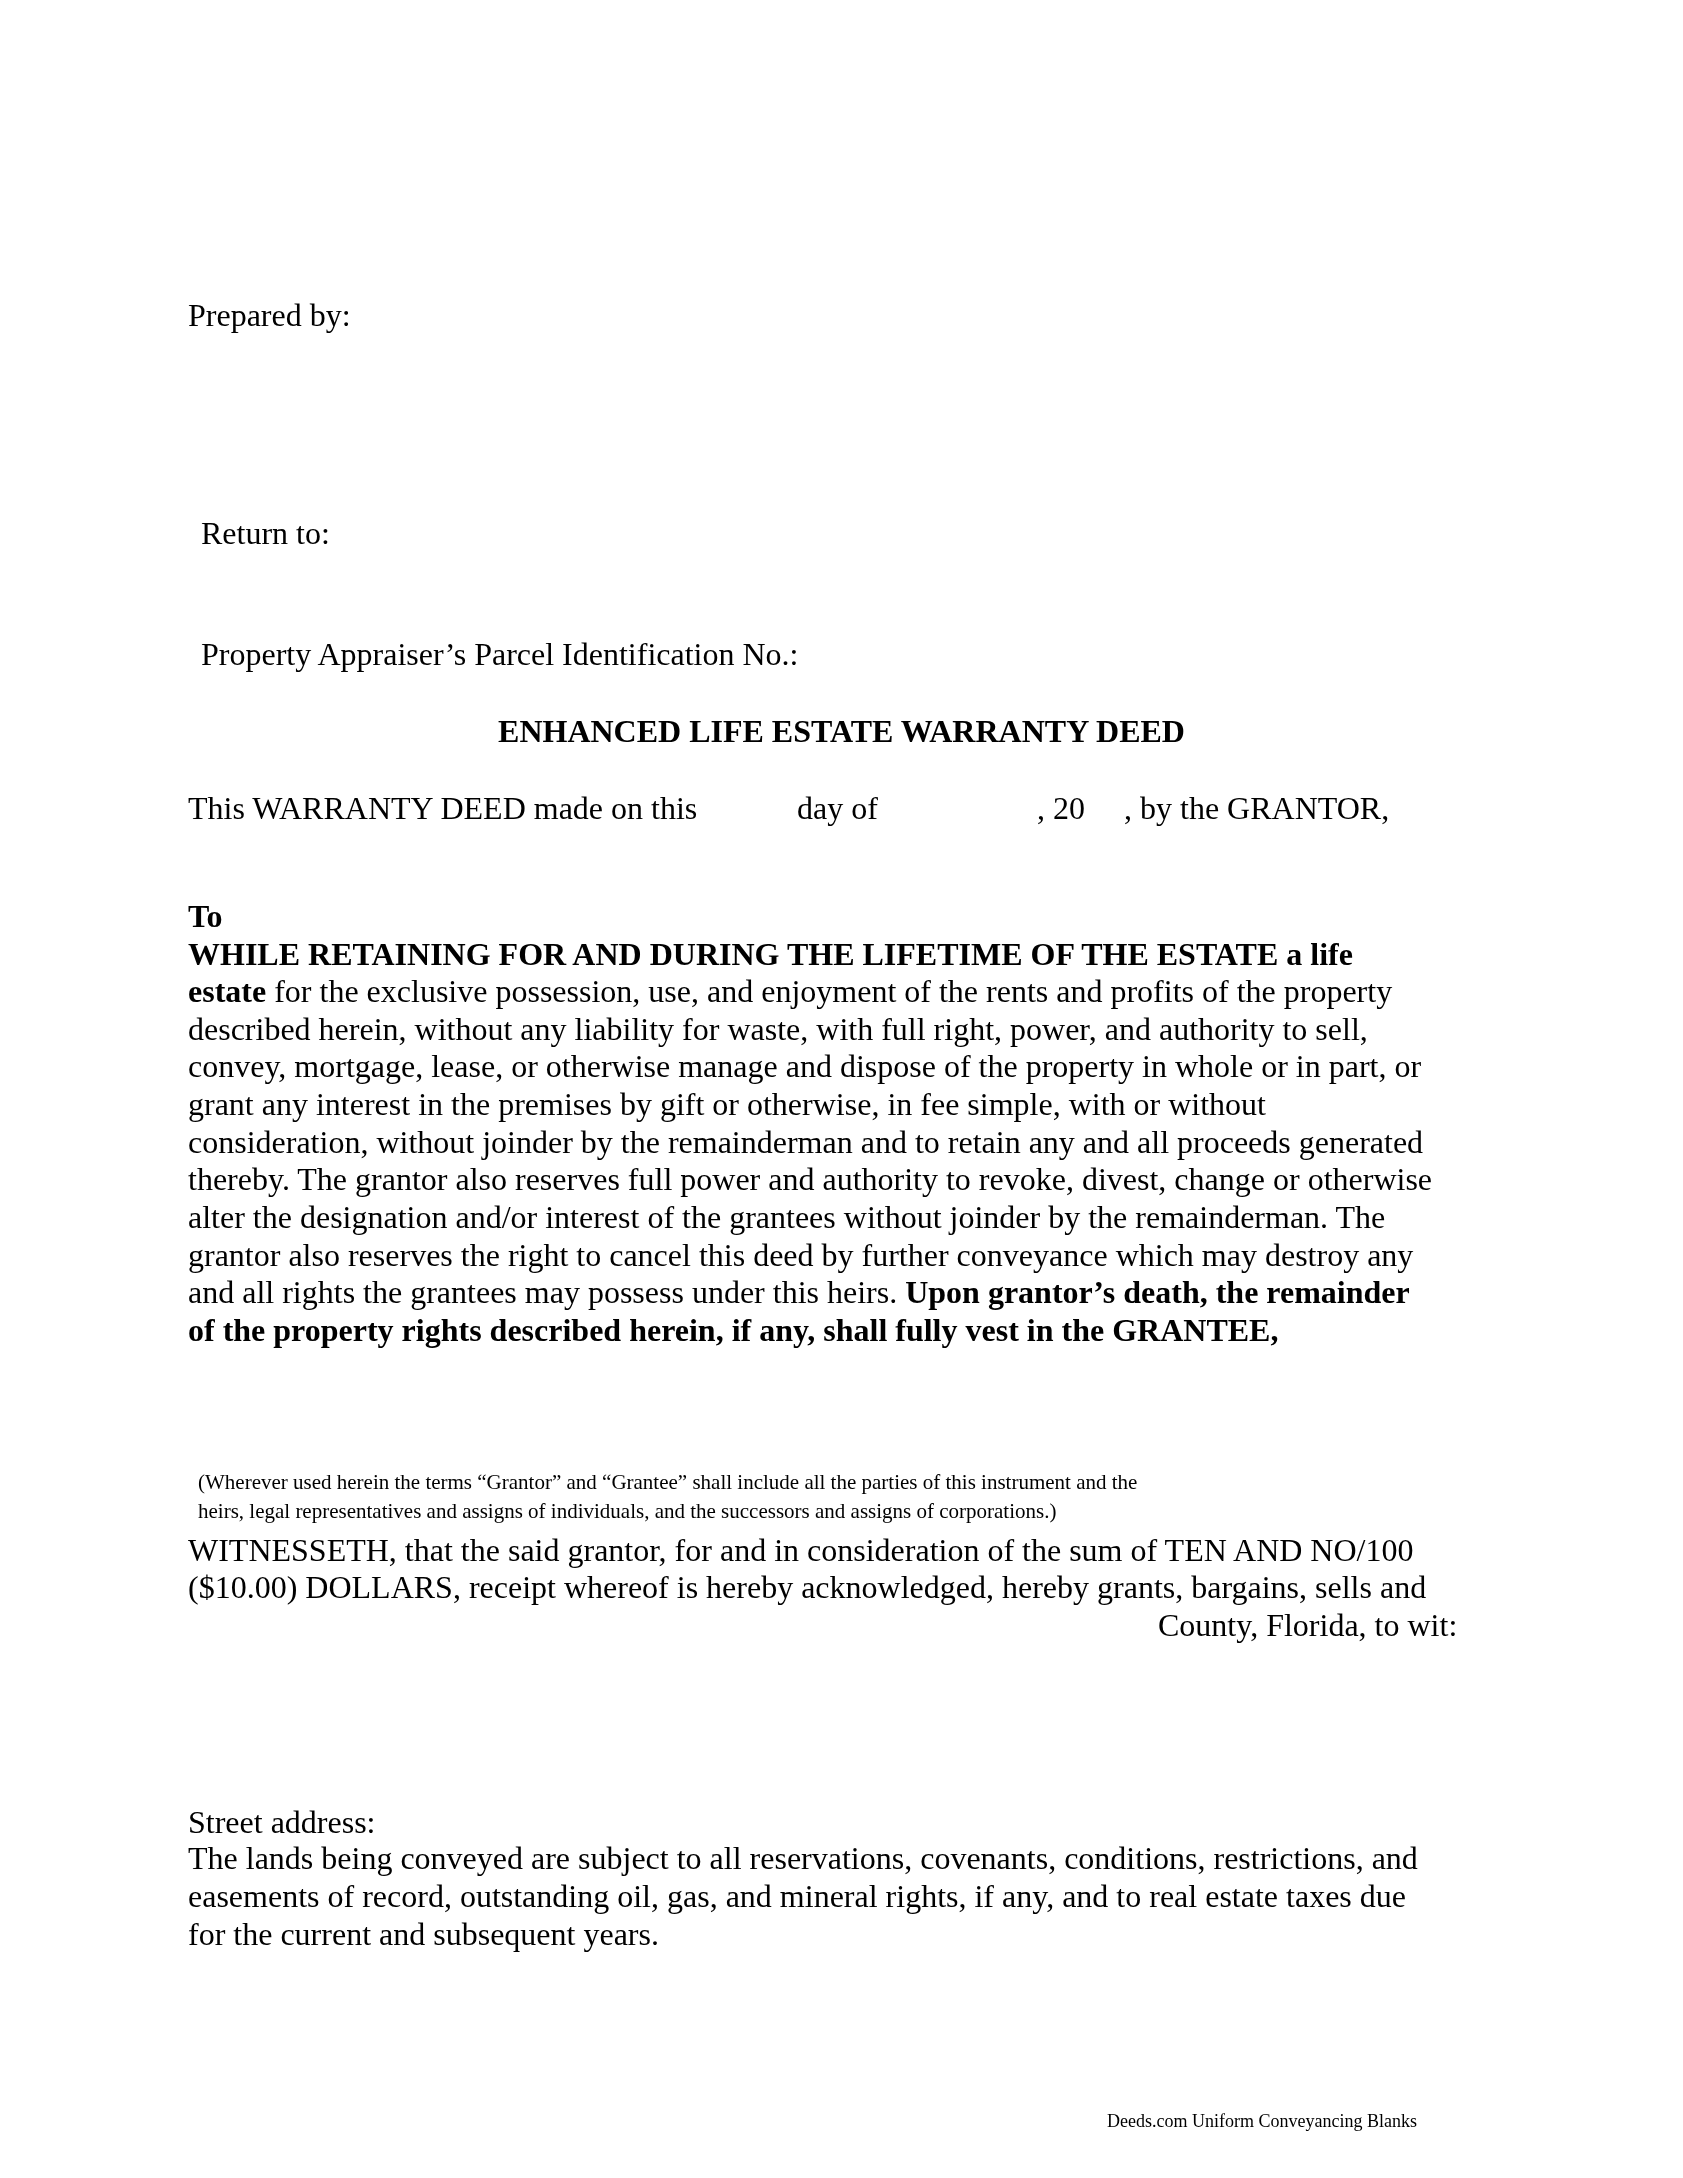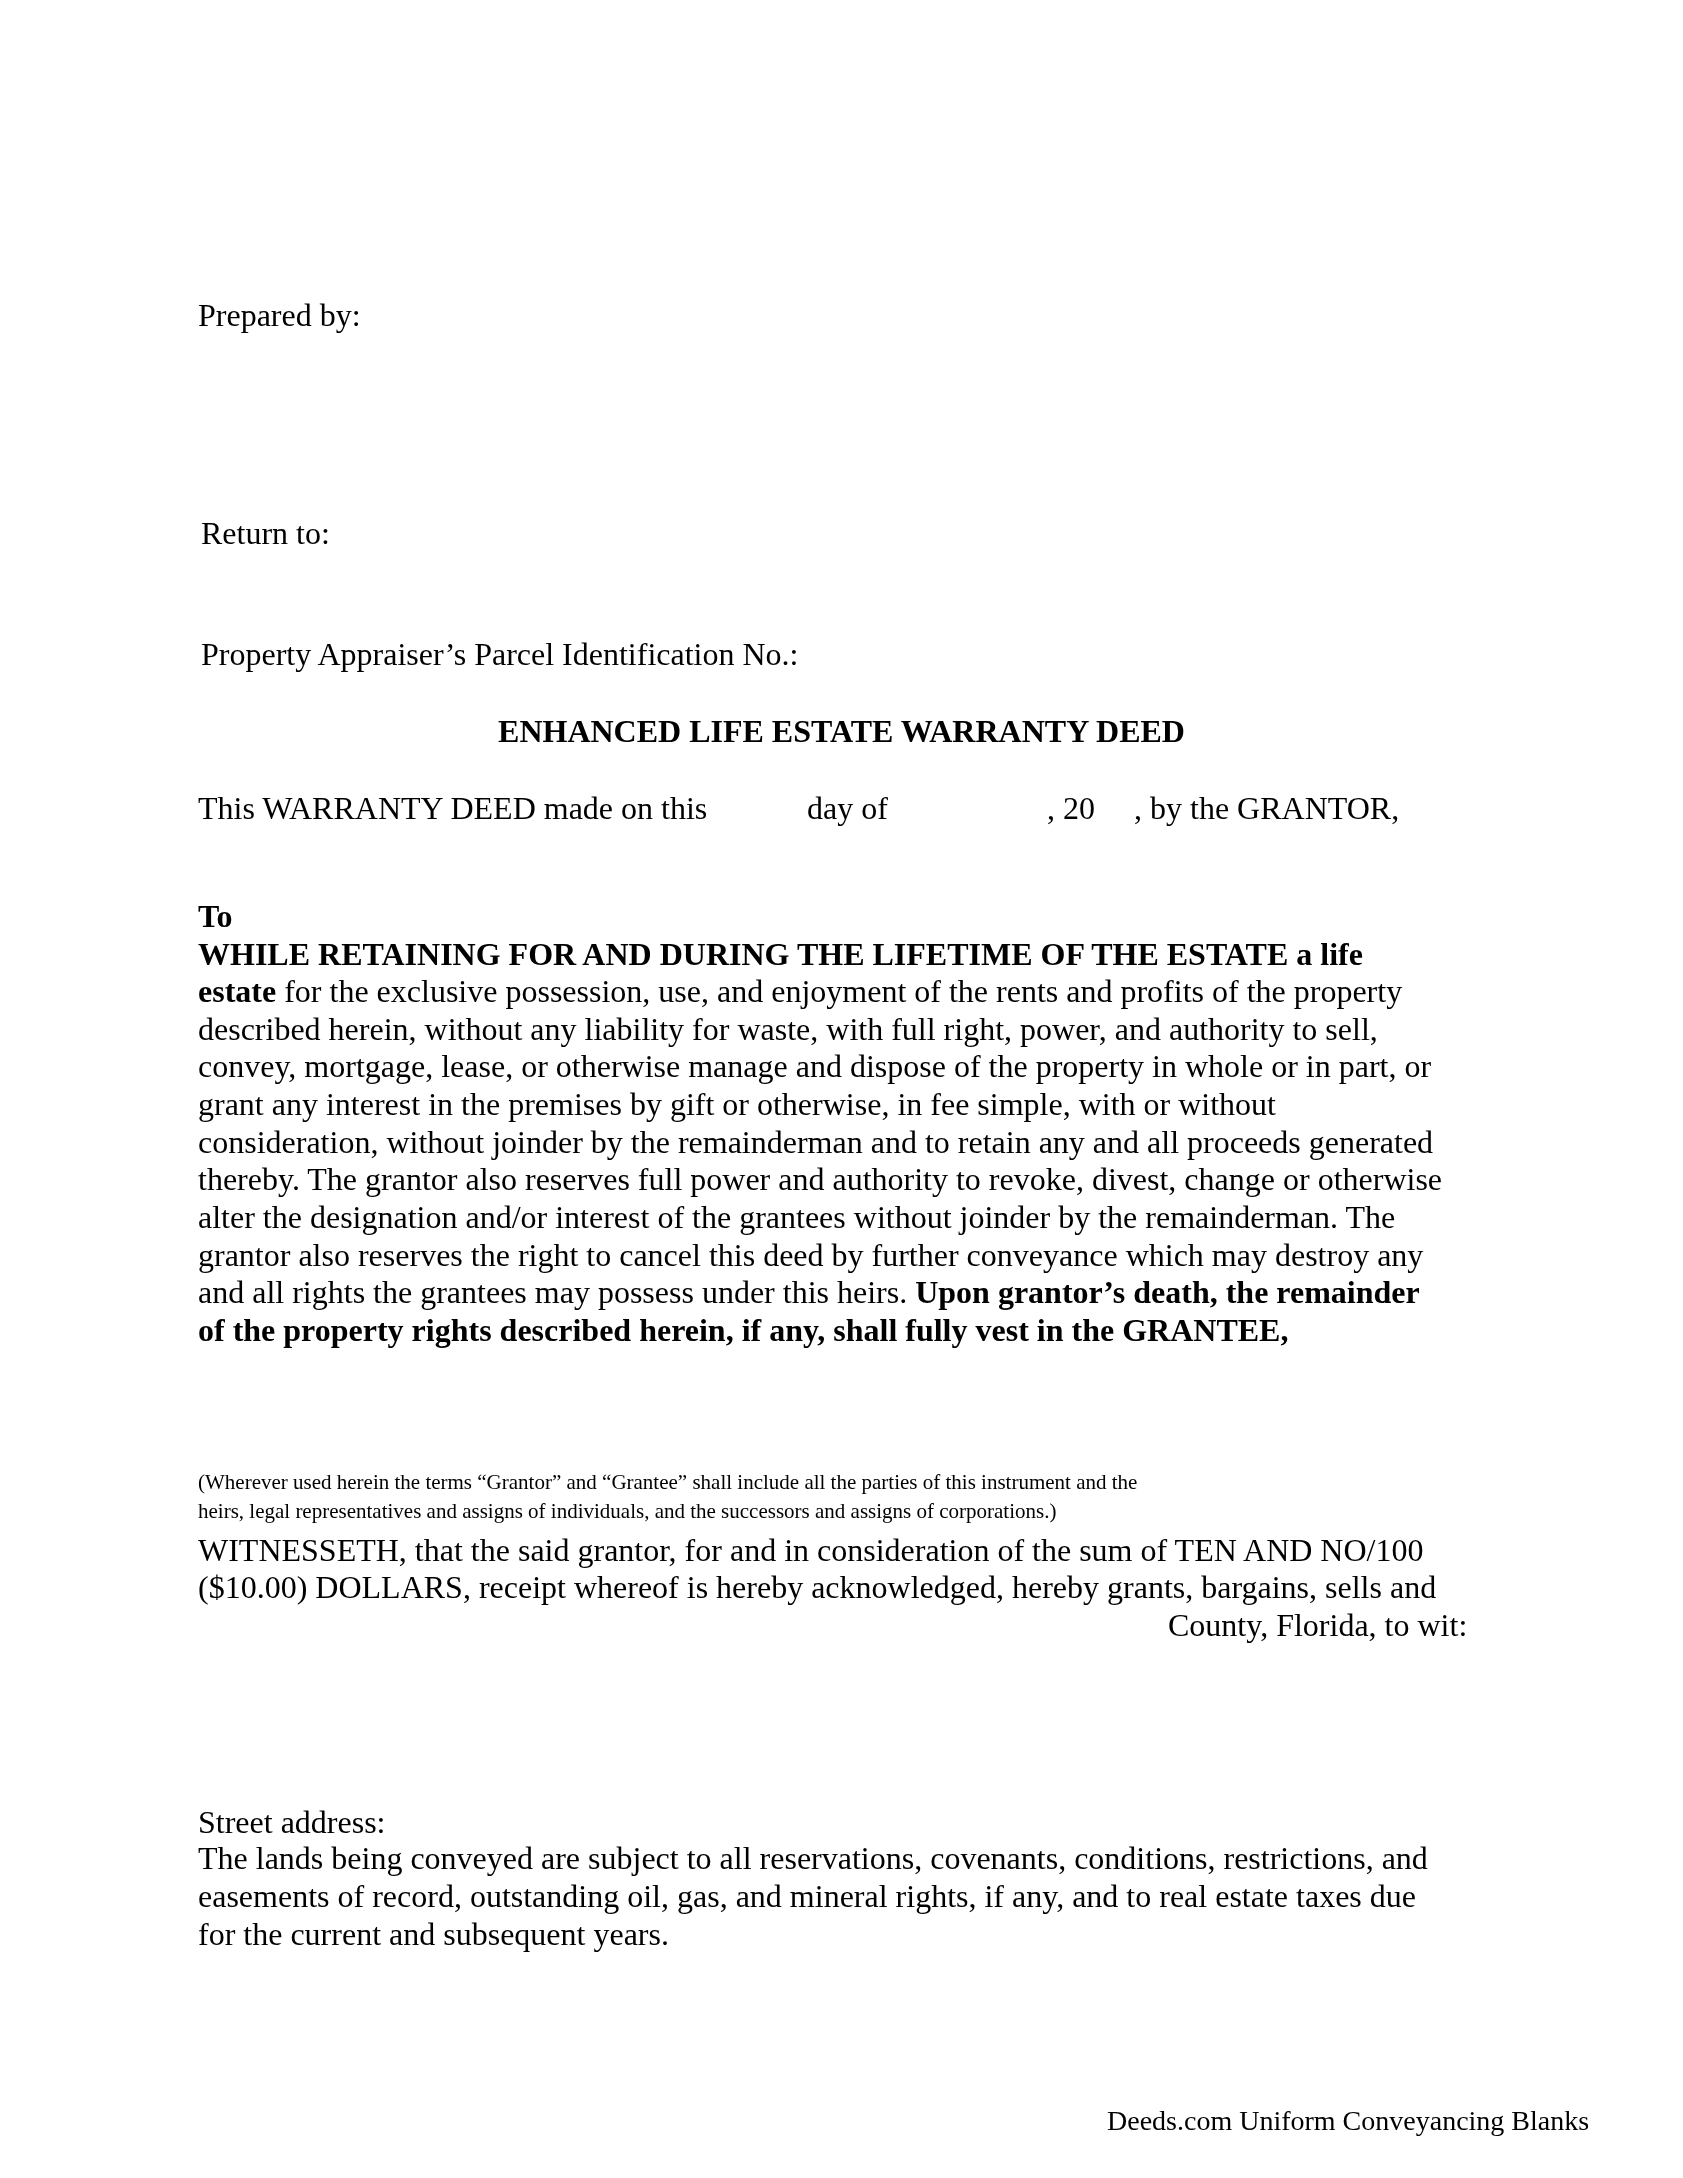--- a/index.html
+++ b/index.html
@@ -1,25 +1,25 @@
 <!DOCTYPE html>
 <html><head>
 <meta charset="utf-8">
 <style>
   html, body { margin: 0; padding: 0; background: #ffffff; }
   body { width: 1683px; height: 2178px; position: relative; overflow: hidden;
          font-family: "Liberation Serif", "DejaVu Serif", serif; color: #000000; }
-  .line { position: absolute; left: 198px; font-size: 32px; line-height: 38px;
+  .line { position: absolute; left: 188px; font-size: 32px; line-height: 38px;
           white-space: nowrap; }
   .bold { font-weight: bold; }
   .center { left: 198px; width: 1287px; text-align: center; }
   .note { position: absolute; left: 198px; width: 1287px; text-align: left;
           font-size: 21px; line-height: 29px; white-space: nowrap; }
   .seg { position: absolute; top: 0; white-space: nowrap; }
-  .footer { position: absolute; left: 1107px; top: 2108px; font-size: 28px;
+  .footer { position: absolute; left: 1107px; top: 2108px; font-size: 18px;
             line-height: 26px; white-space: nowrap; }
 </style>
 </head>
 <body>
 
 <div class="line" style="top:296px;">Prepared by:</div>
 <div class="line" style="top:514px; left:201px;">Return to:</div>
 <div class="line" style="top:635px; left:201px;">Property Appraiser’s Parcel Identification No.:</div>
 
 <div class="line bold center" style="top:712px;">ENHANCED LIFE ESTATE WARRANTY DEED</div>

